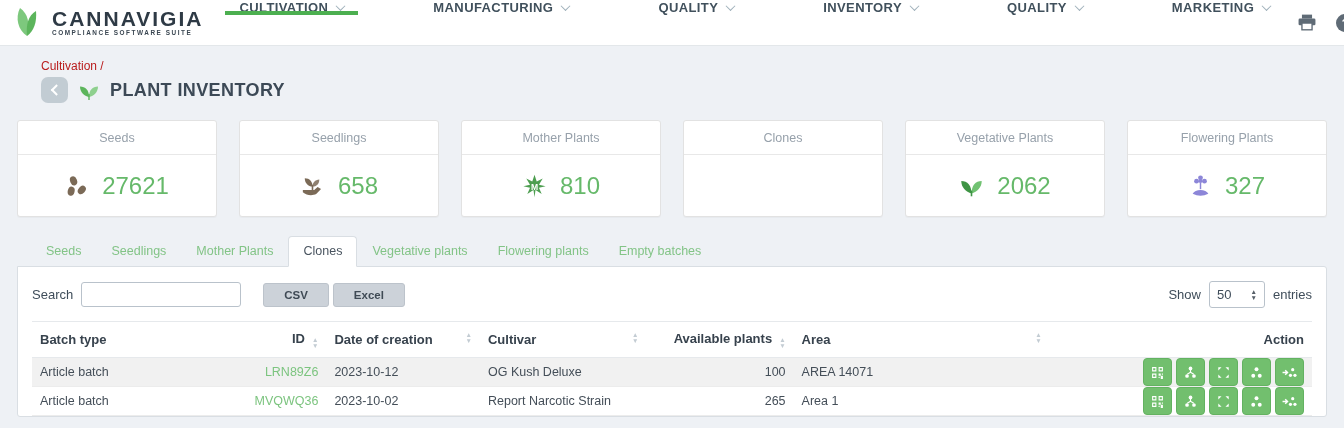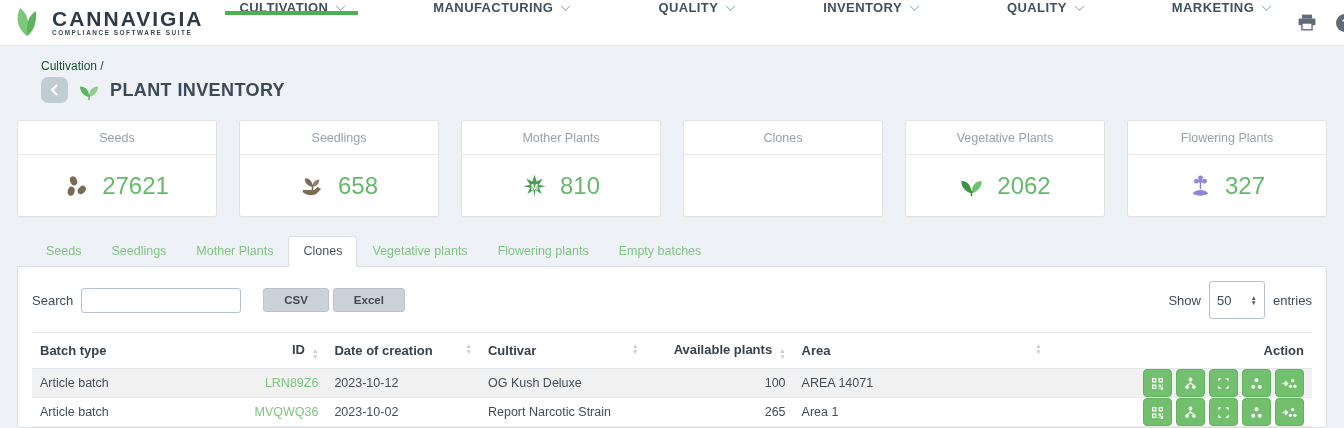--- a/index.html
+++ b/index.html
@@ -20,21 +20,21 @@
   .nav-item.active::after { content:""; position:absolute; left:0; right:0; bottom:0;
     height:4px; background:#4caf50; }
   .topbar-right { margin-left:auto; display:flex; align-items:center; gap:20px; padding-right:20px; }
   .help-bubble { width:18px; height:18px; border-radius:50%; background:#5f6b76; color:#fff;
     font-size:11px; font-weight:700; display:flex; align-items:center; justify-content:center; cursor:pointer; }
   .avatar { width:32px; height:32px; border-radius:50%; border:2px solid #6abf69;
     background:#c3cdd4; display:flex; align-items:center; justify-content:center; overflow:hidden; cursor:pointer; }
 
   
   .page { padding:0 17px; }
-  .breadcrumb { margin:13px 0 4px 24px; font-size:12px; color:#14532d; }
+  .breadcrumb { margin:13px 0 4px 24px; font-size:12px; color:#b91c1c; }
   .title-row { display:flex; align-items:center; gap:10px; margin-left:24px; }
   .back-btn { width:27px; height:26px; border-radius:7px; background:#c2ccd3; border:none;
     display:flex; align-items:center; justify-content:center; cursor:pointer; }
   .back-btn .chevL { width:8px; height:8px; border-left:2.4px solid #fff; border-bottom:2.4px solid #fff;
     transform:rotate(45deg) translate(1px,-1px); }
   .page-title { font-size:18px; font-weight:700; color:#3c4956; letter-spacing:.4px; }
 
   
   .cards { display:flex; gap:22px; margin-top:17px; }
   .card { flex:1; background:#fff; border:1px solid #e2e2e2; border-radius:3px; height:97px;
@@ -55,21 +55,21 @@
   .panel { background:#fff; border:1px solid #d9dee3; border-radius:0 3px 3px 3px;
     padding:14px 14px 0; min-height:146px; }
   .controls { display:flex; align-items:center; }
   .search-label { font-size:13px; color:#3f4d5a; margin-right:8px; }
   .search-input { width:160px; height:25px; border:1px solid #b9c2cb; border-radius:3px; padding:0 6px;
     font-size:12px; color:#333; }
   .export { margin-left:22px; display:flex; gap:4px; }
   .btn-gray { background:#ccd2d9; border:1px solid #bcc3cb; border-radius:3px; color:#3f4a55;
     font-size:11.5px; font-weight:700; padding:5px 20px; cursor:pointer; }
   .show-box { margin-left:auto; display:flex; align-items:center; gap:8px; font-size:13px; color:#3f4d5a; }
-  .page-size { border:1px solid #b9c2cb; border-radius:3px; height:38px; min-width:56px;
+  .page-size { border:1px solid #b9c2cb; border-radius:3px; height:27px; min-width:56px;
     display:flex; align-items:center; justify-content:space-between; padding:0 7px; cursor:pointer; }
   .updown { display:flex; flex-direction:column; font-size:6.5px; line-height:5.5px; color:#555e67; }
   .sort { display:inline-flex; flex-direction:column; font-size:6.5px; line-height:5.5px;
     color:#c3ccd3; margin-left:7px; vertical-align:1px; }
 
   table { width:100%; border-collapse:collapse; margin-top:13px; }
   thead th { font-size:13px; font-weight:700; color:#37424d; text-align:left;
     padding:9px 8px; border-top:1px solid #e6e9ec; border-bottom:1px solid #e6e9ec; white-space:nowrap; }
   th.num, td.num { text-align:right; }
   tbody td { font-size:12.5px; color:#444e58; padding:0 8px; height:27px;

